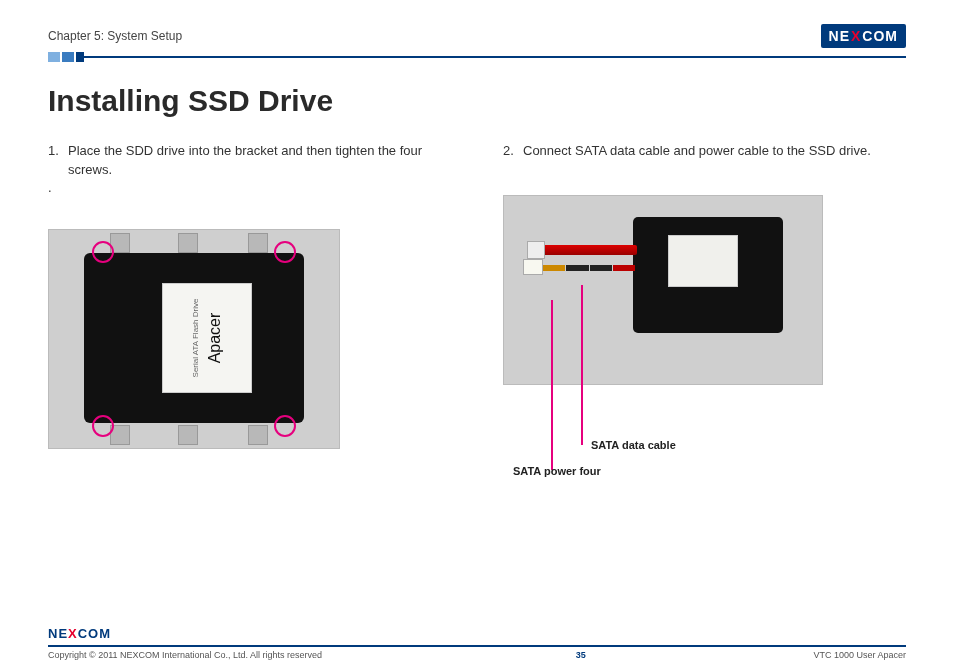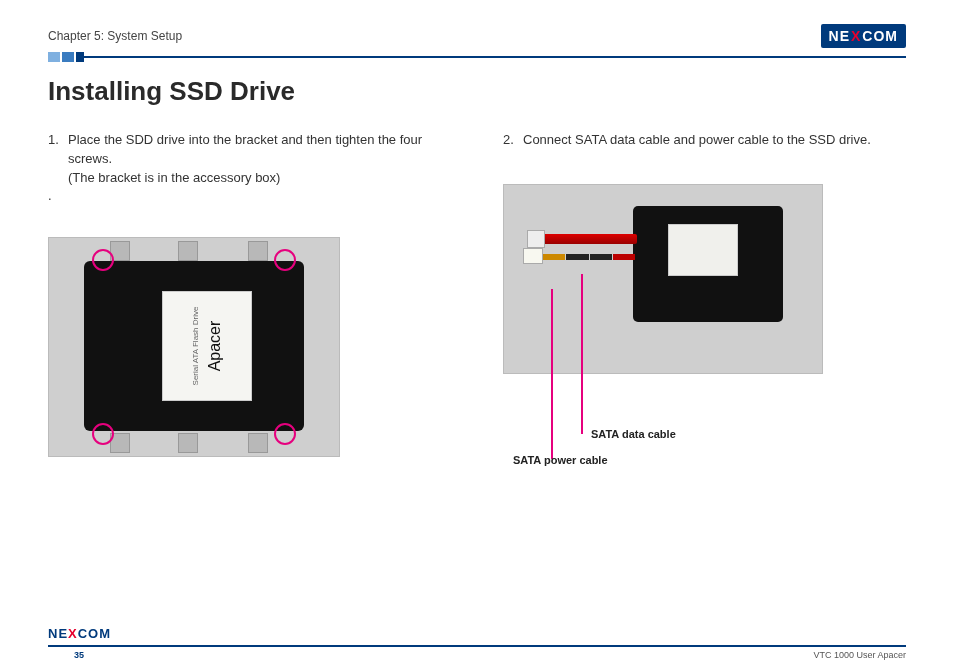--- a/index.html
+++ b/index.html
@@ -46,22 +46,22 @@
   .top-rule::before {
     content: "";
     position: absolute;
     left: 0; top: -4px;
     width: 36px; height: 10px;
     background: linear-gradient(to right, #7fb0e0 0 12px, #fff 12px 14px,
                                            #3a7cc0 14px 26px, #fff 26px 28px,
                                            #003a7c 28px 40px);
   }
   .main-title {
-    margin-top: 18px;
-    font-size: 26px;
+    margin-top: 26px;
+    font-size: 30px;
     font-weight: 700;
     color: #2a2a2a;
   }
   .columns {
     display: flex;
     gap: 52px;
     margin-top: 24px;
     flex: 1;
   }
   .col { flex: 1; }
@@ -192,21 +192,20 @@
 
   <h1 class="main-title">Installing SSD Drive</h1>
 
   <div class="columns">
 
     <div class="col">
       <div class="step">
         <div class="num">1.</div>
         <div class="body">
           <span>Place the SDD drive into the bracket and then tighten the four screws.</span><br>
-          <span>(The bracket  is in the accessory box)</span>
         </div>
       </div>
       <div style="font-size:13px;color:#333;margin-left:0;">.</div>
 
       <div class="figure">
         <div class="photo">
 
           <div class="bracket-tab" style="left:62px; top:4px;"></div>
           <div class="bracket-tab" style="left:130px; top:4px;"></div>
           <div class="bracket-tab" style="left:200px; top:4px;"></div>
@@ -247,32 +246,33 @@
               <span></span>
               <span></span>
               <span></span>
             </div>
           <div class="pw-conn"></div>
         </div>
 
         <div class="callout-line" style="left:78px; top:90px; height:160px;"></div>
         <div class="callout-line" style="left:48px; top:105px; height:170px;"></div>
         <div class="callout-label" style="left:88px; top:244px;">SATA data cable</div>
-        <div class="callout-label" style="left:10px; top:270px;">SATA power cable</div>
+        <div class="callout-label" style="left:10px; top:270px;">SATA power four</div>
       </div>
     </div>
 
   </div>
 
   <div class="footer">
     <div class="logo-small">
       <span>NE</span>
       <span class="x">X</span>
       <span>COM</span>
     </div>
     <div class="foot-rule"></div>
     <div class="foot-row">
+      <span>Copyright © 2011 NEXCOM International Co., Ltd. All rights reserved</span>
       <span class="page-num">35</span>
       <span>VTC 1000 User Apacer</span>
     </div>
   </div>
 
 </div>
 
 </body></html>

